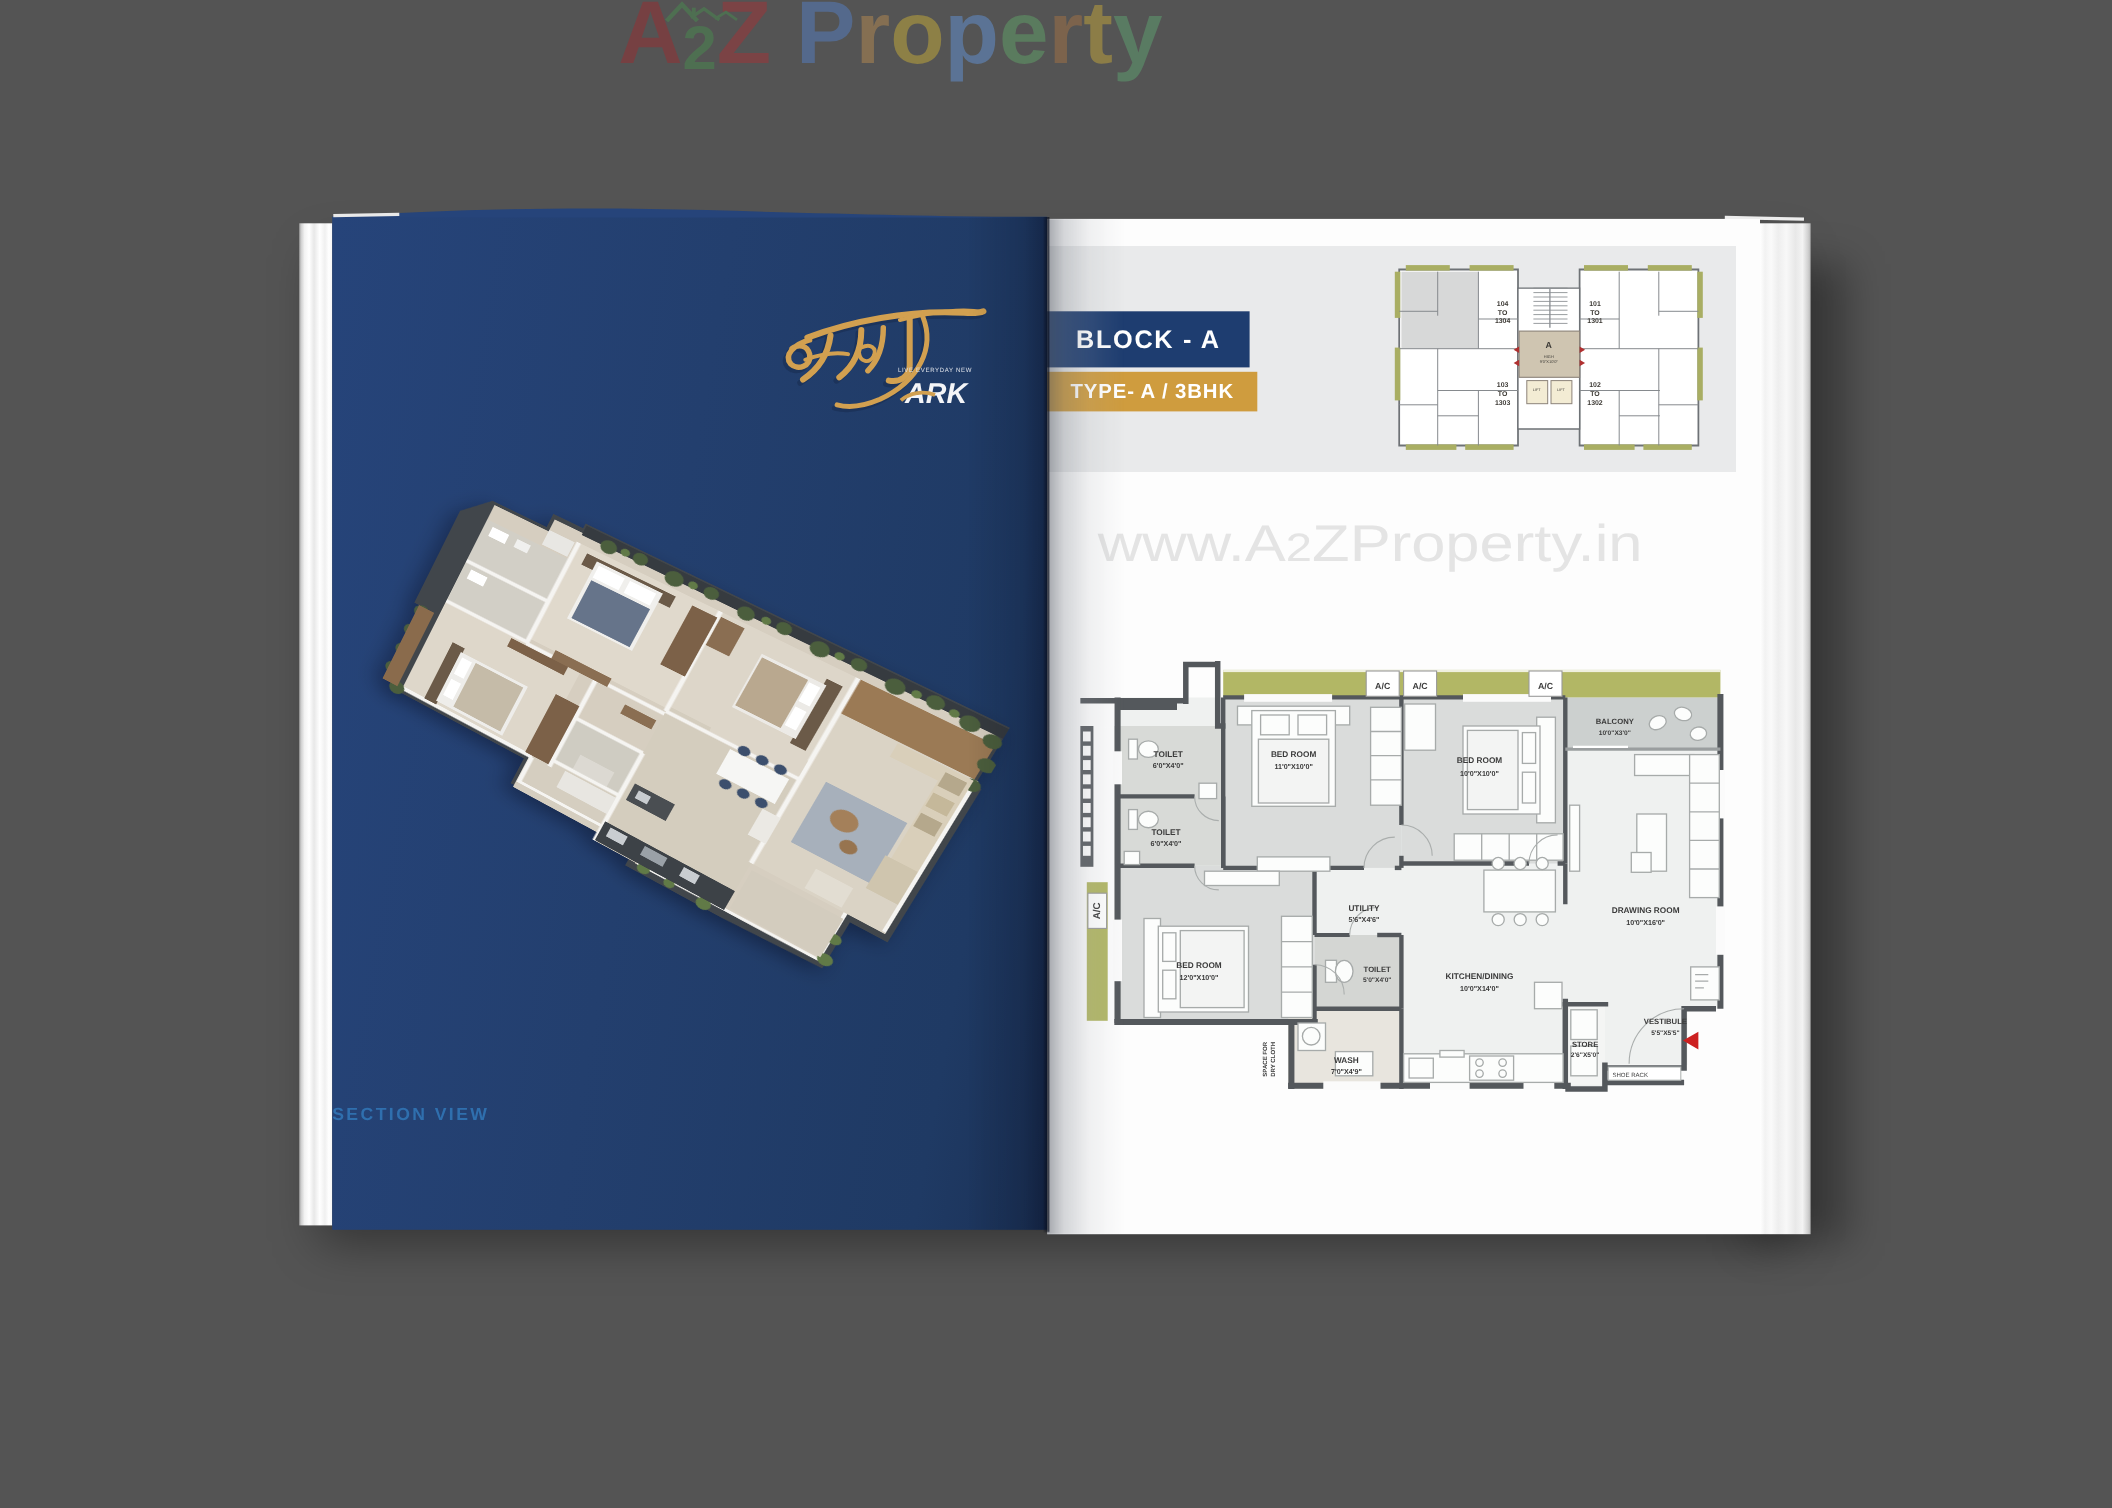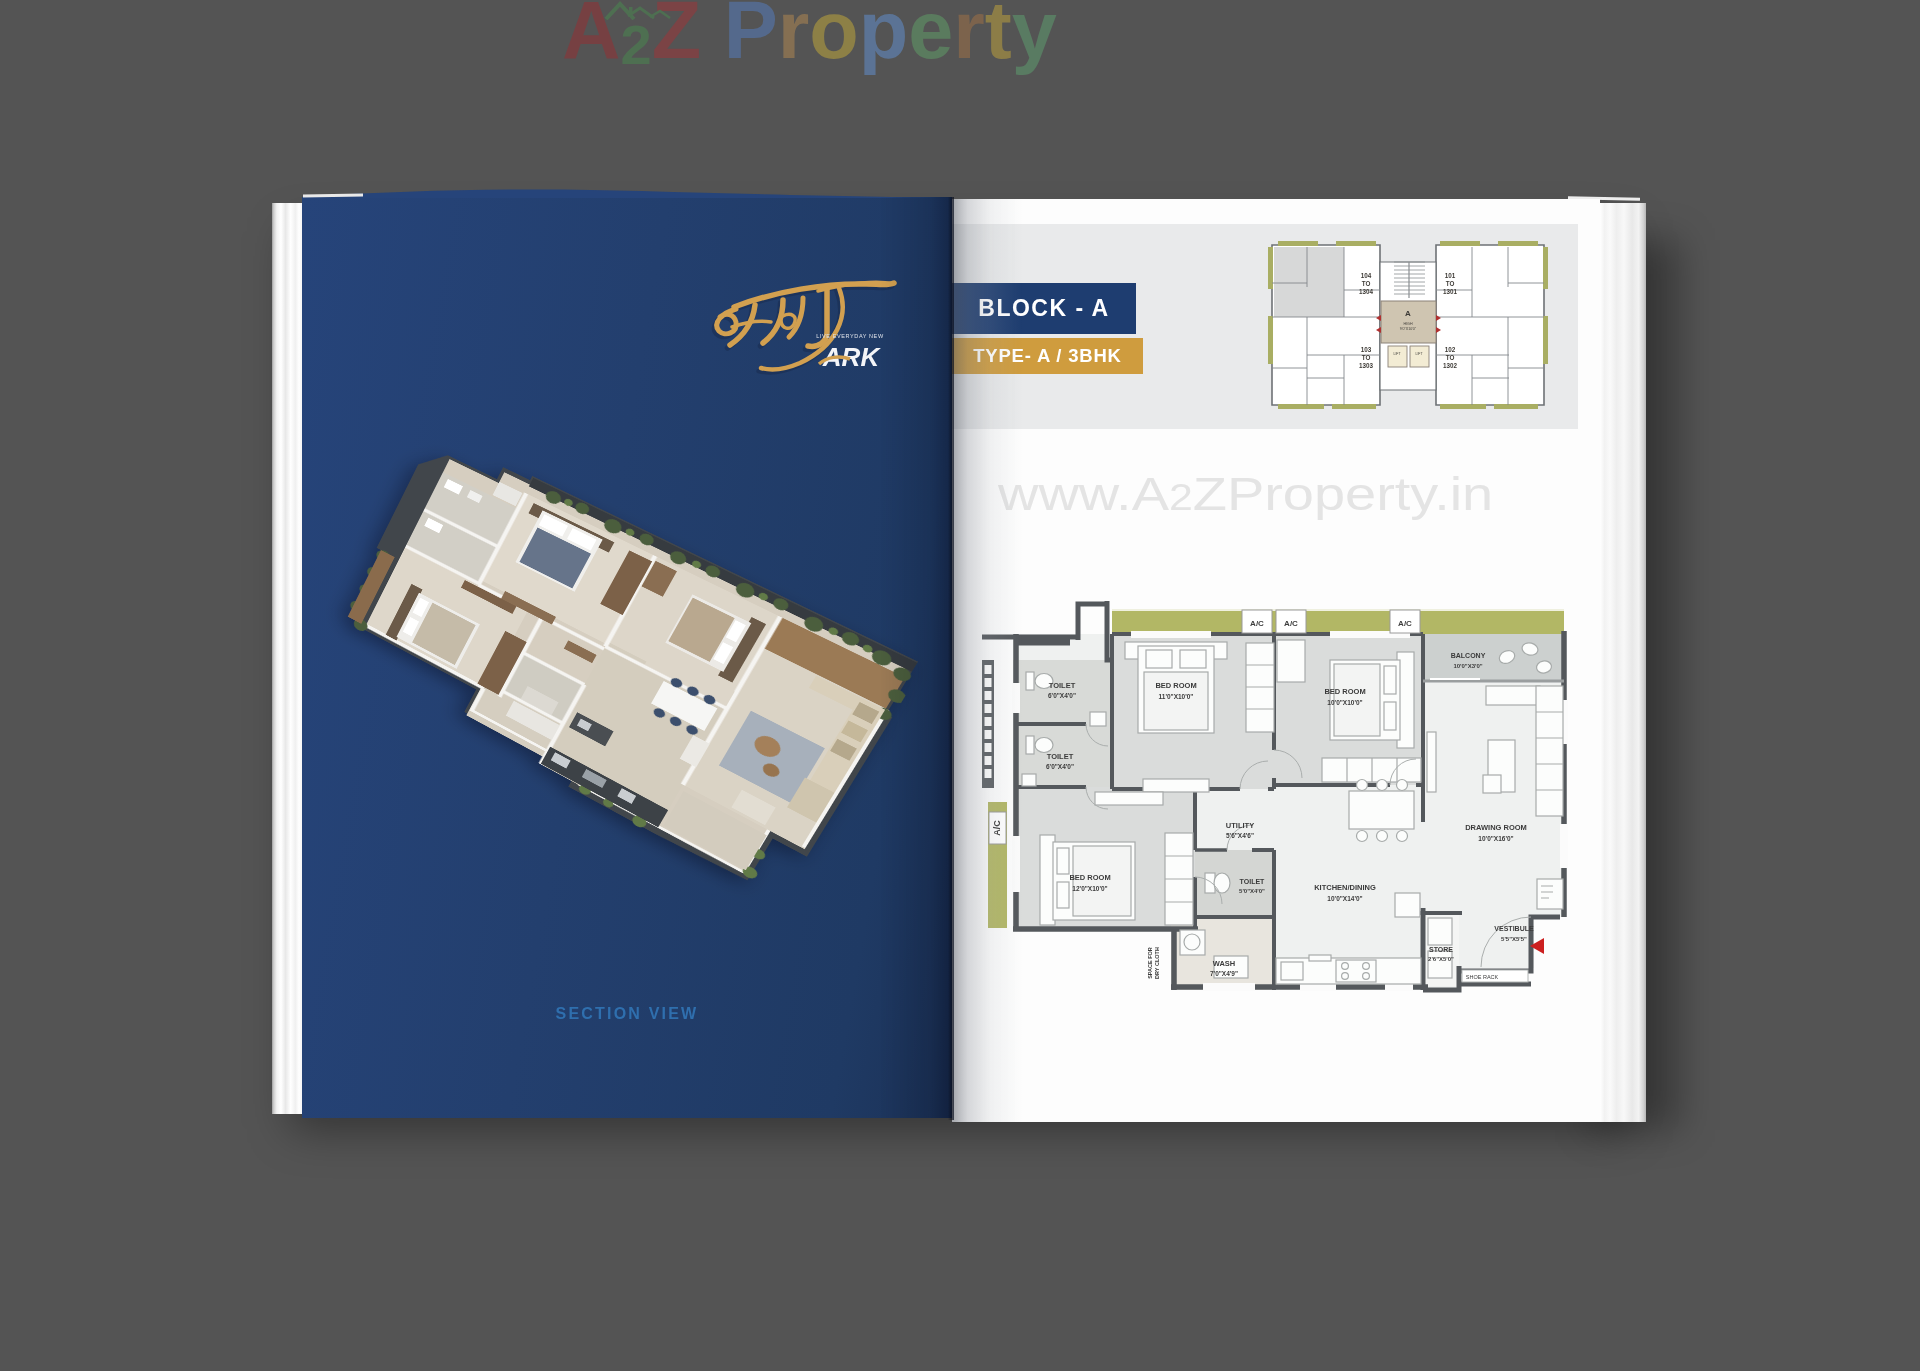--- a/index.html
+++ b/index.html
@@ -15,21 +15,21 @@
 
 #lstack{position:absolute;left:272px;top:203px;width:30px;height:911px;background:linear-gradient(90deg,#9f9f9f 0%,#cfcfcf 6%,#f2f2f2 16%,#ffffff 30%,#e8e8e8 45%,#ffffff 62%,#f0f0f0 78%,#ffffff 90%,#f5f5f5 100%)}
 #rstack{position:absolute;left:1600px;top:203px;width:46px;height:919px;background:linear-gradient(90deg,#ffffff 0%,#f2f2f2 10%,#fafafa 22%,#eeeeee 36%,#f8f8f8 52%,#e8e8e8 70%,#f3f3f3 84%,#d0d0d0 95%,#b5b5b5 100%)}
 
 #lpage{position:absolute;left:302px;top:197px;width:650px;height:921px;background:linear-gradient(100deg,#26447a 0%,#233f6e 45%,#1f3a64 85%,#1b3156 100%)}
 #rpage{position:absolute;left:952px;top:199px;width:648px;height:923px;background:#fdfdfd}
 #rgutter{position:absolute;left:952px;top:199px;width:70px;height:923px;background:linear-gradient(90deg,rgba(90,95,105,0.55) 0%,rgba(120,125,135,0.30) 22%,rgba(160,165,172,0.14) 55%,rgba(255,255,255,0) 100%)}
 #spineline{position:absolute;left:948px;top:197px;width:6px;height:923px;background:linear-gradient(90deg,rgba(10,16,30,0) 0%,rgba(8,12,24,0.5) 55%,rgba(10,16,32,0.75) 100%)}
 #lgutter{position:absolute;left:880px;top:197px;width:72px;height:921px;background:linear-gradient(90deg,rgba(0,0,0,0) 0%,rgba(0,0,10,0.14) 70%,rgba(0,0,15,0.34) 100%)}
 
-#secview{position:absolute;left:302px;top:1005px;width:650px;text-align:center;color:#2f6fae;font-weight:bold;font-size:16px;letter-spacing:2.2px}
+#secview{position:absolute;left:302px;top:1005px;width:650px;text-align:left;color:#2f6fae;font-weight:bold;font-size:16px;letter-spacing:2.2px}
 #plan3dwrap{position:absolute;left:0;top:0;width:592px;height:502px;transform-origin:0 0;transform:matrix3d(0.674453,0.288340,0,-0.00016499,-0.250554,0.643164,0,0.00010760,0,0,1,0,440.121,420.499,0,1);filter:drop-shadow(-6px 10px 12px rgba(0,0,15,0.35))}
 
 #grayband{position:absolute;left:952px;top:224px;width:626px;height:205px;background:#e9eaeb}
 #blockA{position:absolute;left:952px;top:283px;width:184px;height:51px;background:#1e3d70;color:#fff;font-weight:bold;font-size:23px;letter-spacing:1.5px;text-align:center;line-height:51px}
 #typeA{position:absolute;left:952px;top:338px;width:191px;height:36px;background:#cf9c3e;color:#fff;font-weight:bold;font-size:18.5px;letter-spacing:0.8px;text-align:center;line-height:36px}
 #watermark{position:absolute;left:998px;top:466px;font-size:47px;color:#e4e4e4;letter-spacing:0px;white-space:nowrap;transform:scaleX(1.19);transform-origin:0 50%}
 #watermark .small2{font-size:36px}
 .svgabs{position:absolute}
 </style>
 </head>

